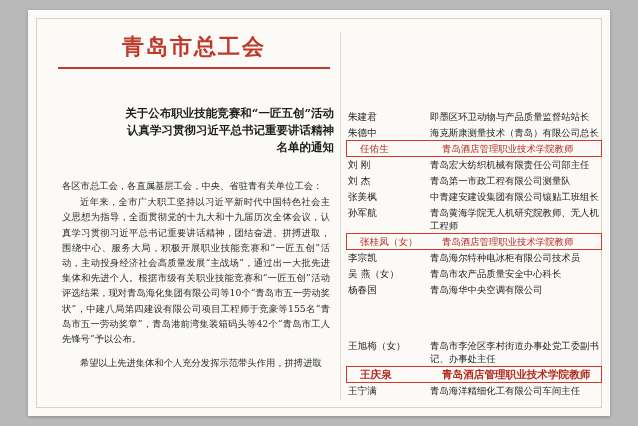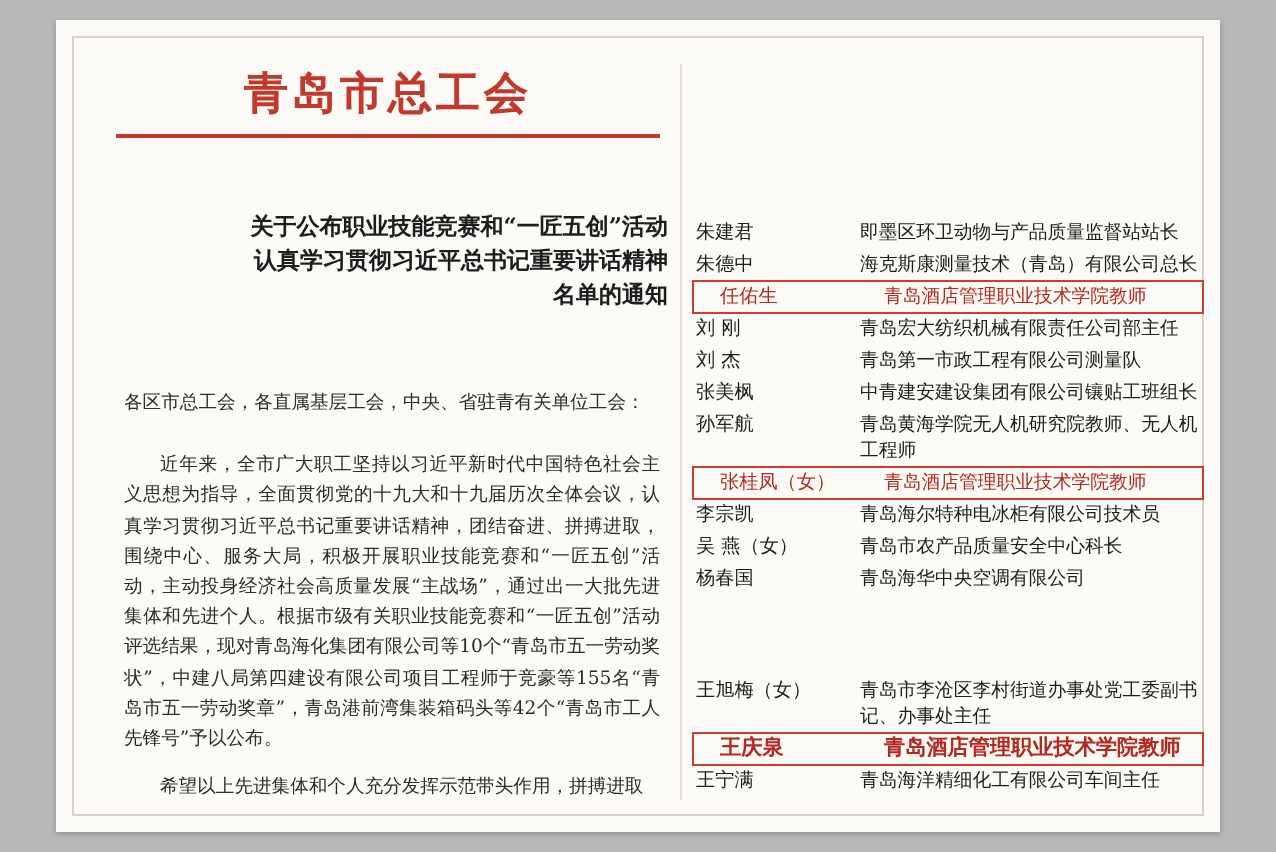--- a/index.html
+++ b/index.html
@@ -54,21 +54,21 @@
   .body-col{
     position:absolute;
     left:34px;top:168px;
     width:268px;
     color:#2b2b2b;
     font-family:"DejaVu Serif","Liberation Serif",serif;
     font-size:9.3px;
     line-height:15.2px;
     text-align:justify;
   }
-  .body-col p{margin:16px 0 1px 0;}
+  .body-col p{margin:0 0 1px 0;}
   .body-col p.indent{text-indent:18px;}
   .body-col p.tail{margin-top:9px;text-indent:18px;}
 
   .divider{
     position:absolute;
     left:312px;top:22px;
     width:1px;height:368px;
     background:#e2ddd0;
   }
 

